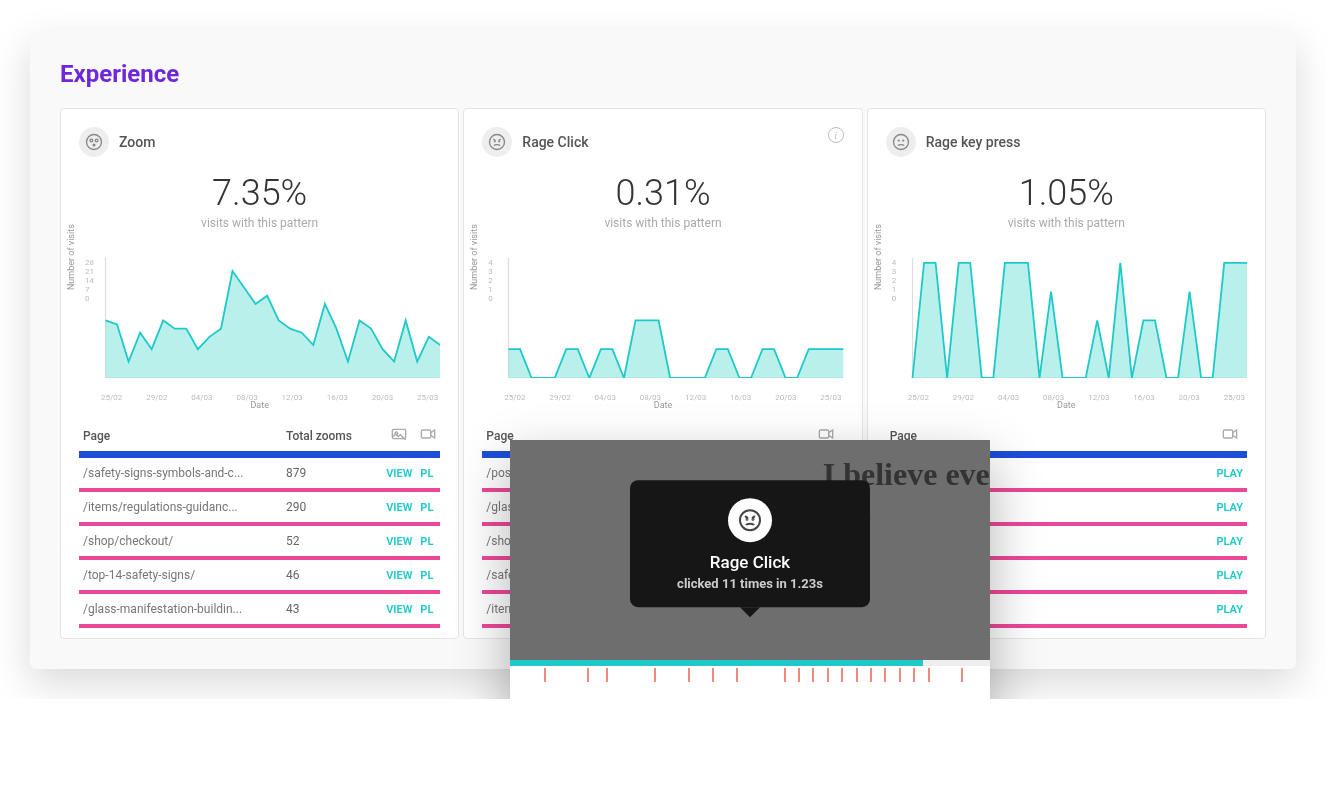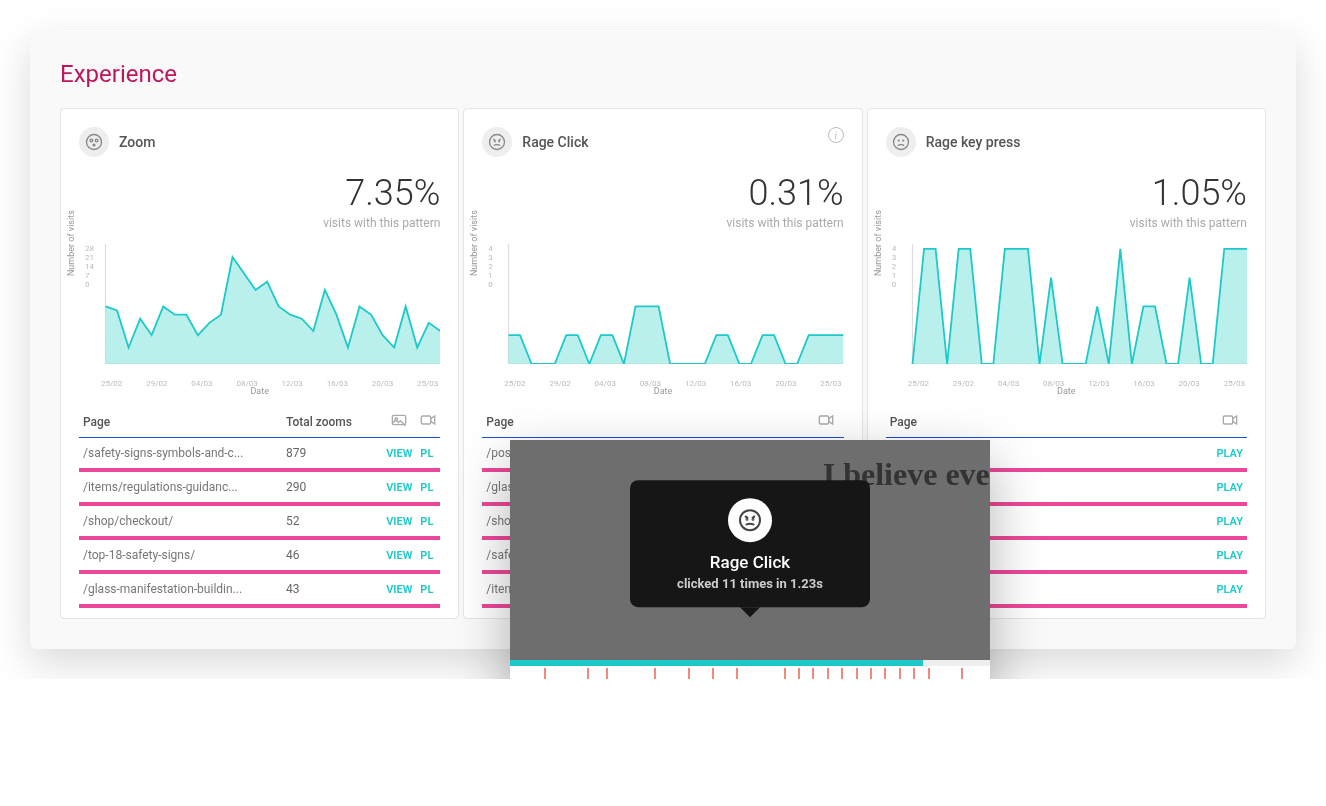--- a/index.html
+++ b/index.html
@@ -4,50 +4,50 @@
 <style>
 * { margin: 0; padding: 0; box-sizing: border-box; font-family: -apple-system, BlinkMacSystemFont, 'Segoe UI', Roboto, sans-serif; }
 body { background: #fff; padding: 30px; }
 .dashboard {
   background: #f9f9f9;
   border-radius: 6px;
   padding: 30px;
   box-shadow: 0 15px 40px rgba(0,0,0,0.15);
   position: relative;
 }
-.section-title { font-size: 24px; font-weight: 400; color: #be185d; margin-bottom: 20px; }
+.section-title { font-size: 24px; font-weight: 700; color: #6d28d9; margin-bottom: 20px; }
 .cards { display: flex; gap: 4px; }
 .card {
   background: #fff;
   border: 1px solid #e5e5e5;
   border-radius: 4px;
   padding: 18px 18px 10px 18px;
   flex: 1;
   min-width: 0;
   position: relative;
 }
 .card-header { display: flex; align-items: center; gap: 10px; margin-bottom: 15px; }
 .face-icon {
   width: 30px; height: 30px; border-radius: 50%;
   background: #eee; display: flex; align-items: center; justify-content: center;
   color: #888;
 }
 .card-title { font-size: 14px; color: #555; font-weight: 500; }
 .info-icon { position: absolute; top: 18px; right: 18px; width: 16px; height: 16px; border: 1px solid #bbb; border-radius: 50%; display:flex; align-items:center; justify-content:center; font-size:10px; color:#bbb; font-style: italic; font-family: serif;}
-.metric { text-align: right; margin-bottom: 14px; }
+.metric { text-align: center; margin-bottom: 28px; }
 .metric-value { font-size: 36px; font-weight: 300; color: #333; }
 .metric-label { font-size: 12px; color: #aaa; margin-top: 2px; }
 .chart { position: relative; height: 120px; margin-bottom: 15px; }
 .chart svg { width: 100%; height: 100%; display: block; }
 .ylabel { position:absolute; left:-8px; top:50%; transform: rotate(-90deg) translateX(50%); transform-origin: left center; font-size:9px; color:#999; white-space:nowrap;}
 .xlabel { text-align:center; font-size:9px; color:#999; margin-top:-2px; margin-bottom:10px;}
 .ticks-x { display:flex; justify-content:space-between; font-size:8px; color:#bbb; padding: 0 2px 0 22px;}
 .ticks-y { position:absolute; left:6px; top:0; height:100%; display:flex; flex-direction:column; font-size:8px; color:#bbb;}
 table { width: 100%; border-collapse: collapse; font-size: 12px; }
-th { text-align: left; font-weight: 500; color: #555; padding: 8px 4px; border-bottom: 1px solid #1d4ed8;}
+th { text-align: left; font-weight: 500; color: #555; padding: 8px 4px; border-bottom: 7px solid #1d4ed8;}
 td { padding: 8px 4px; border-bottom: 4px solid #ec4899; color: #777; white-space: nowrap; overflow: hidden; text-overflow: ellipsis; max-width: 150px;}
 td.num { color:#666; }
 .link { color: #1ec9c9; font-weight: 600; font-size: 11px; cursor: pointer; }
 .icon-col { width: 24px; text-align:center; color:#aaa;}
 
 .player {
   position: absolute;
   left: 480px;
   top: 410px;
   width: 480px;
@@ -163,21 +163,21 @@
       <td><span class="link">VIEW</span></td>
       <td><span class="link">PL</span></td>
     </tr>
     <tr>
       <td>/shop/checkout/</td>
       <td class="num">52</td>
       <td><span class="link">VIEW</span></td>
       <td><span class="link">PL</span></td>
     </tr>
     <tr>
-      <td>/top-18-safety-signs/</td>
+      <td>/top-14-safety-signs/</td>
       <td class="num">46</td>
       <td><span class="link">VIEW</span></td>
       <td><span class="link">PL</span></td>
     </tr>
     <tr>
       <td>/glass-manifestation-buildin...</td>
       <td class="num">43</td>
       <td><span class="link">VIEW</span></td>
       <td><span class="link">PL</span></td>
     </tr>

